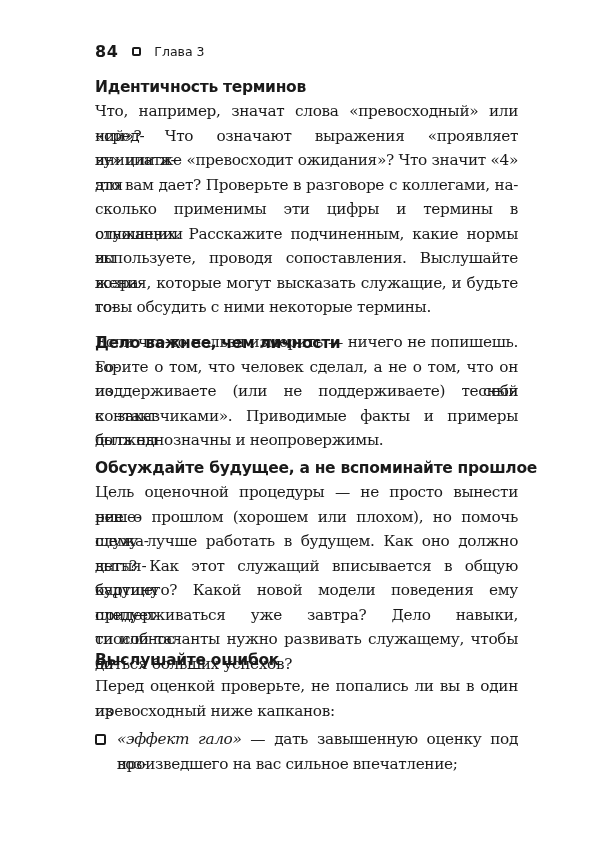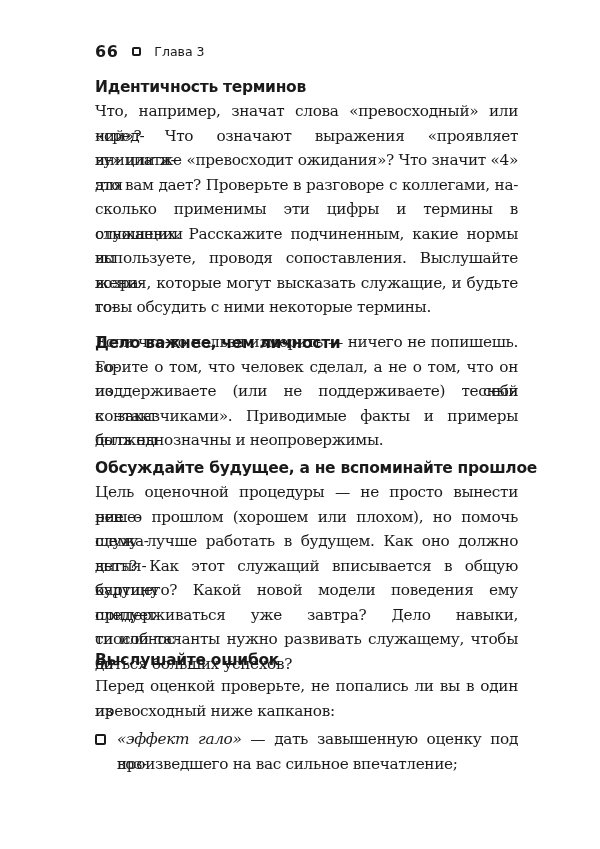--- a/index.html
+++ b/index.html
@@ -24,21 +24,21 @@
   .bullet-text { position: absolute; left: 22px; width: 401px; font-family: "DejaVu Serif", serif; font-size: 15.3px;
     line-height: 24.5px; letter-spacing: -0.35px; }
   .em { font-style: italic; }
 </style>
 </head>
 <body>
 
 <div class="page">
 
   <div class="running-head">
-    <span class="page-number">66</span>
+    <span class="page-number">84</span>
     <span class="head-box"></span>
     <span class="chapter">Глава 3</span>
   </div>
 
   <div class="h" style="top:78px;">Идентичность терминов</div>
   <div class="p" style="top:99px;">
     <span class="line"><span>Что, например, значат слова «превосходный» или «сред-</span></span>
     <span class="line"><span>ний»? Что означают выражения «проявляет инициати-</span></span>
     <span class="line"><span>ву» или же «превосходит ожидания»? Что значит «4» для</span></span>
     <span class="line"><span>это вам дает? Проверьте в разговоре с коллегами, на-</span></span>

